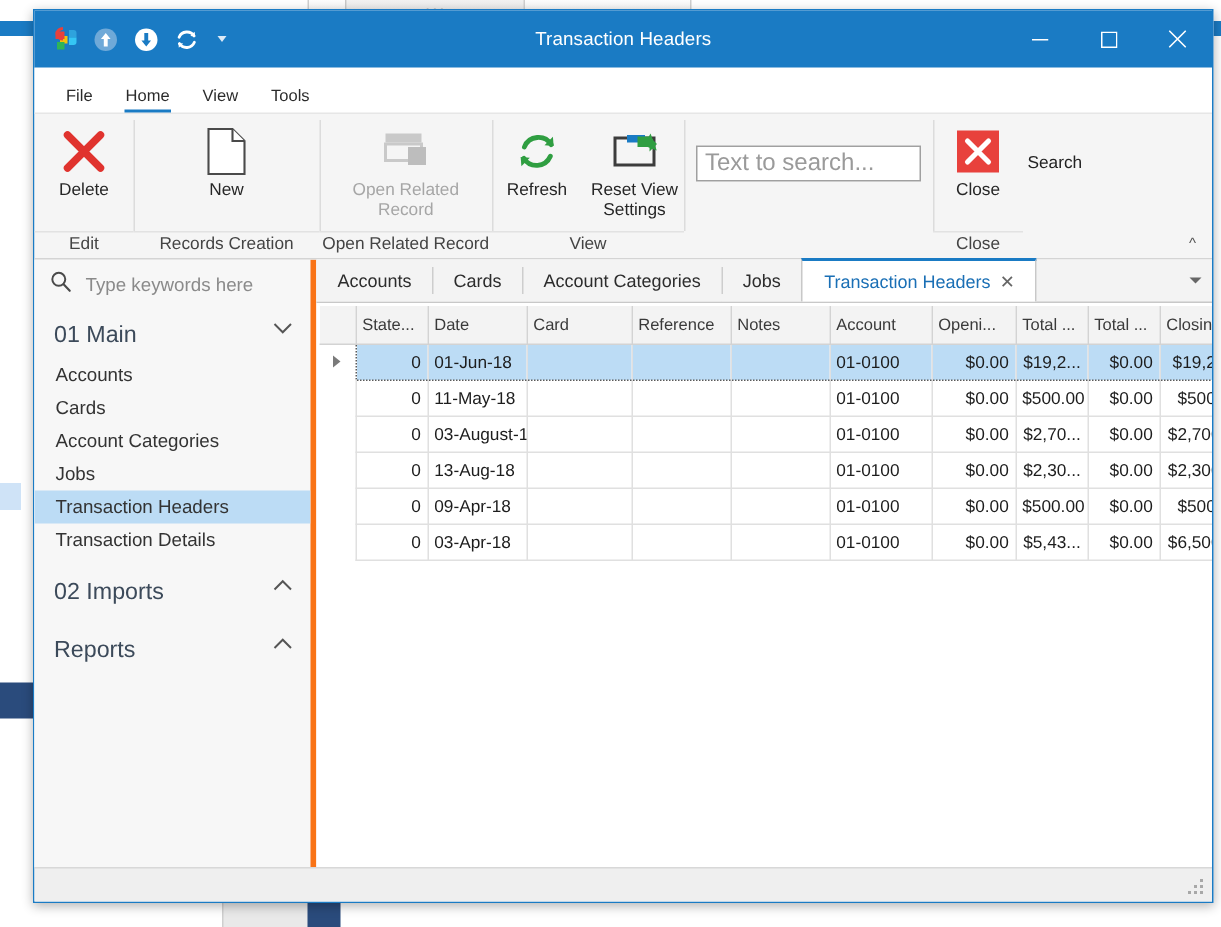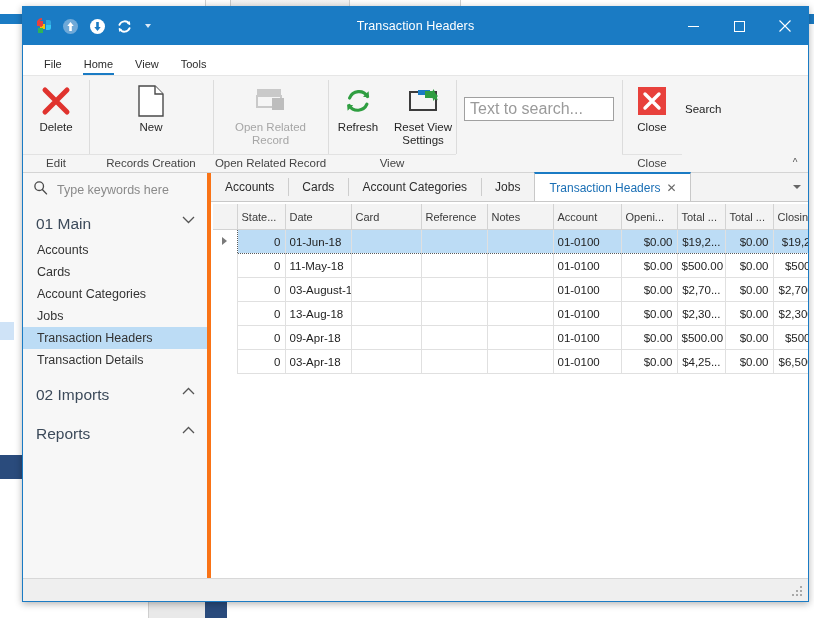--- a/index.html
+++ b/index.html
@@ -523,21 +523,21 @@
             </tr>
             <tr class="row">
               <td class="ind"></td>
               <td class="num firstcell">0</td>
               <td>03-Apr-18</td>
               <td></td>
               <td></td>
               <td></td>
               <td>01-0100</td>
               <td class="num">$0.00</td>
-              <td class="num">$4,25...</td>
+              <td class="num">$5,43...</td>
               <td class="num">$0.00</td>
               <td class="num">$6,500....</td>
             </tr>
           </tbody>
         </table>
       </div>
 
     </div>
   </div>
 

